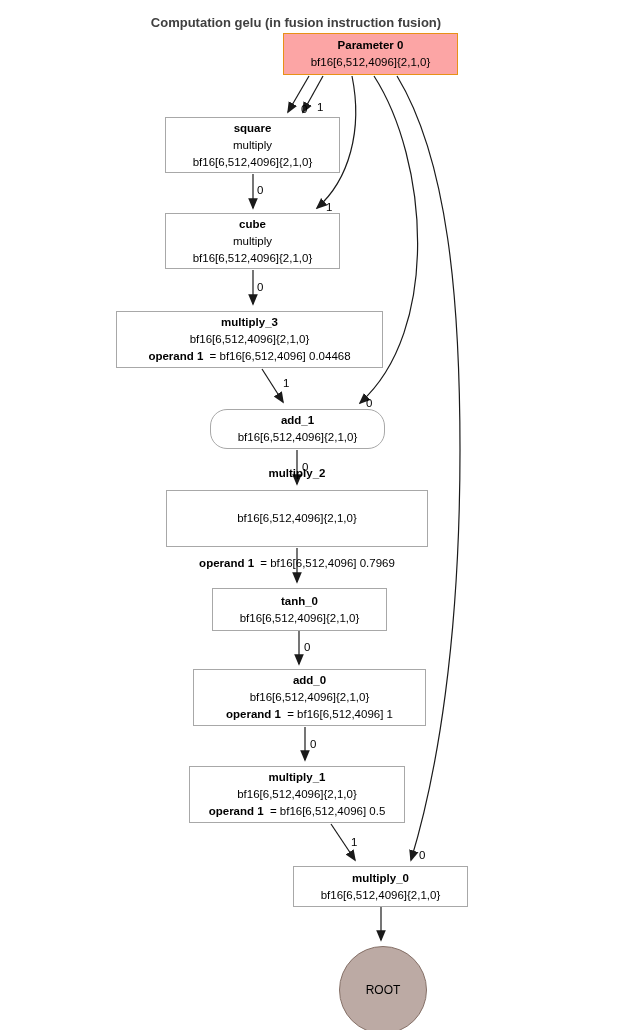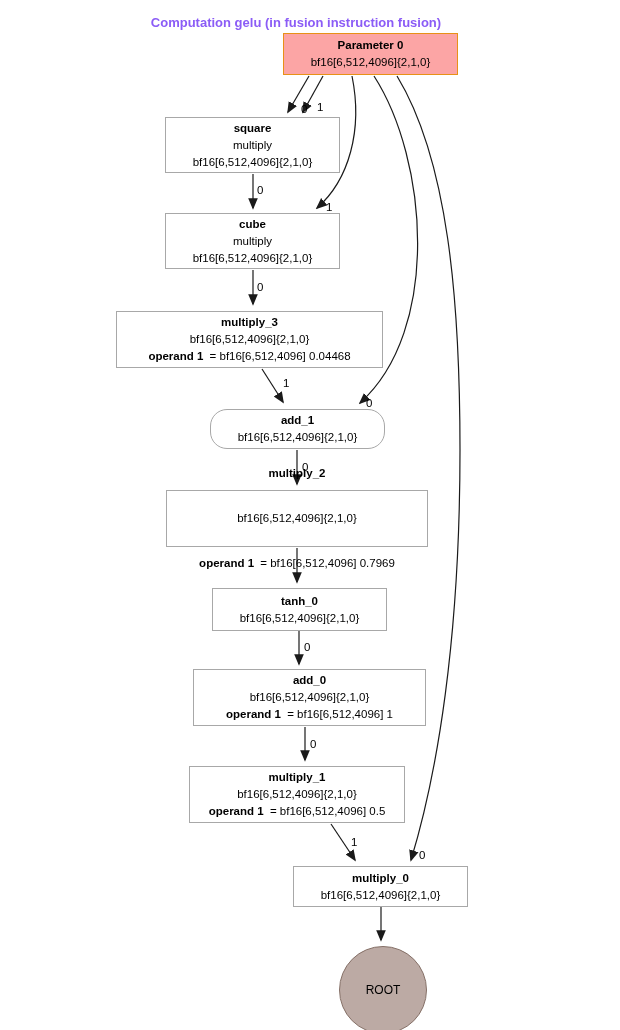--- a/index.html
+++ b/index.html
@@ -4,21 +4,21 @@
 <style>
   html,body{margin:0;padding:0;background:#ffffff;}
   .canvas{
     position:relative;width:620px;height:1030px;background:#ffffff;
     overflow:hidden;
     font-family:"Liberation Sans","DejaVu Sans",sans-serif;
     color:#000;
   }
   .graph-title{
     position:absolute;left:36px;top:15px;width:520px;
-    text-align:center;font-size:13px;font-weight:700;color:#8b5cf6;
+    text-align:center;font-size:13px;font-weight:700;color:#404040;
   }
   svg.edges{position:absolute;left:0;top:0;width:620px;height:1030px;}
   svg.edges path.edge{fill:none;stroke:#1a1a1a;stroke-width:1.2;}
   .node{
     position:absolute;background:#ffffff;border:1px solid #a8a8a8;
     display:flex;flex-direction:column;justify-content:center;align-items:center;
     font-size:11.5px;line-height:17px;text-align:center;box-sizing:border-box;
   }
   .node .nm{font-weight:700;}
   .node.param{

